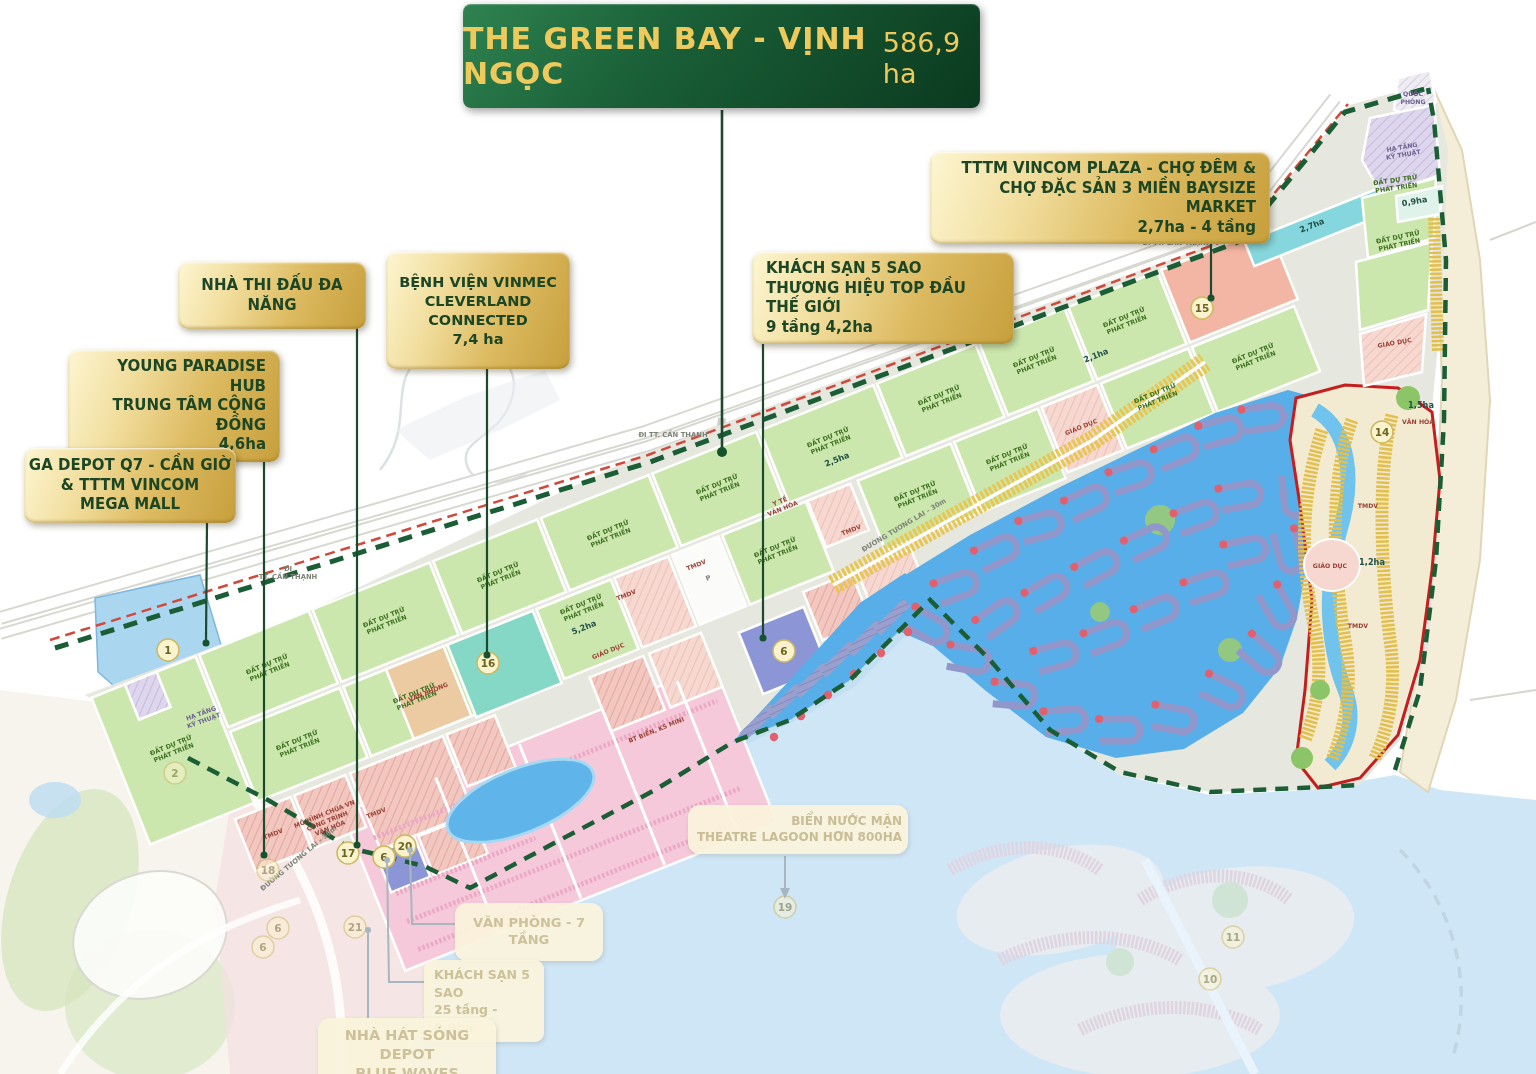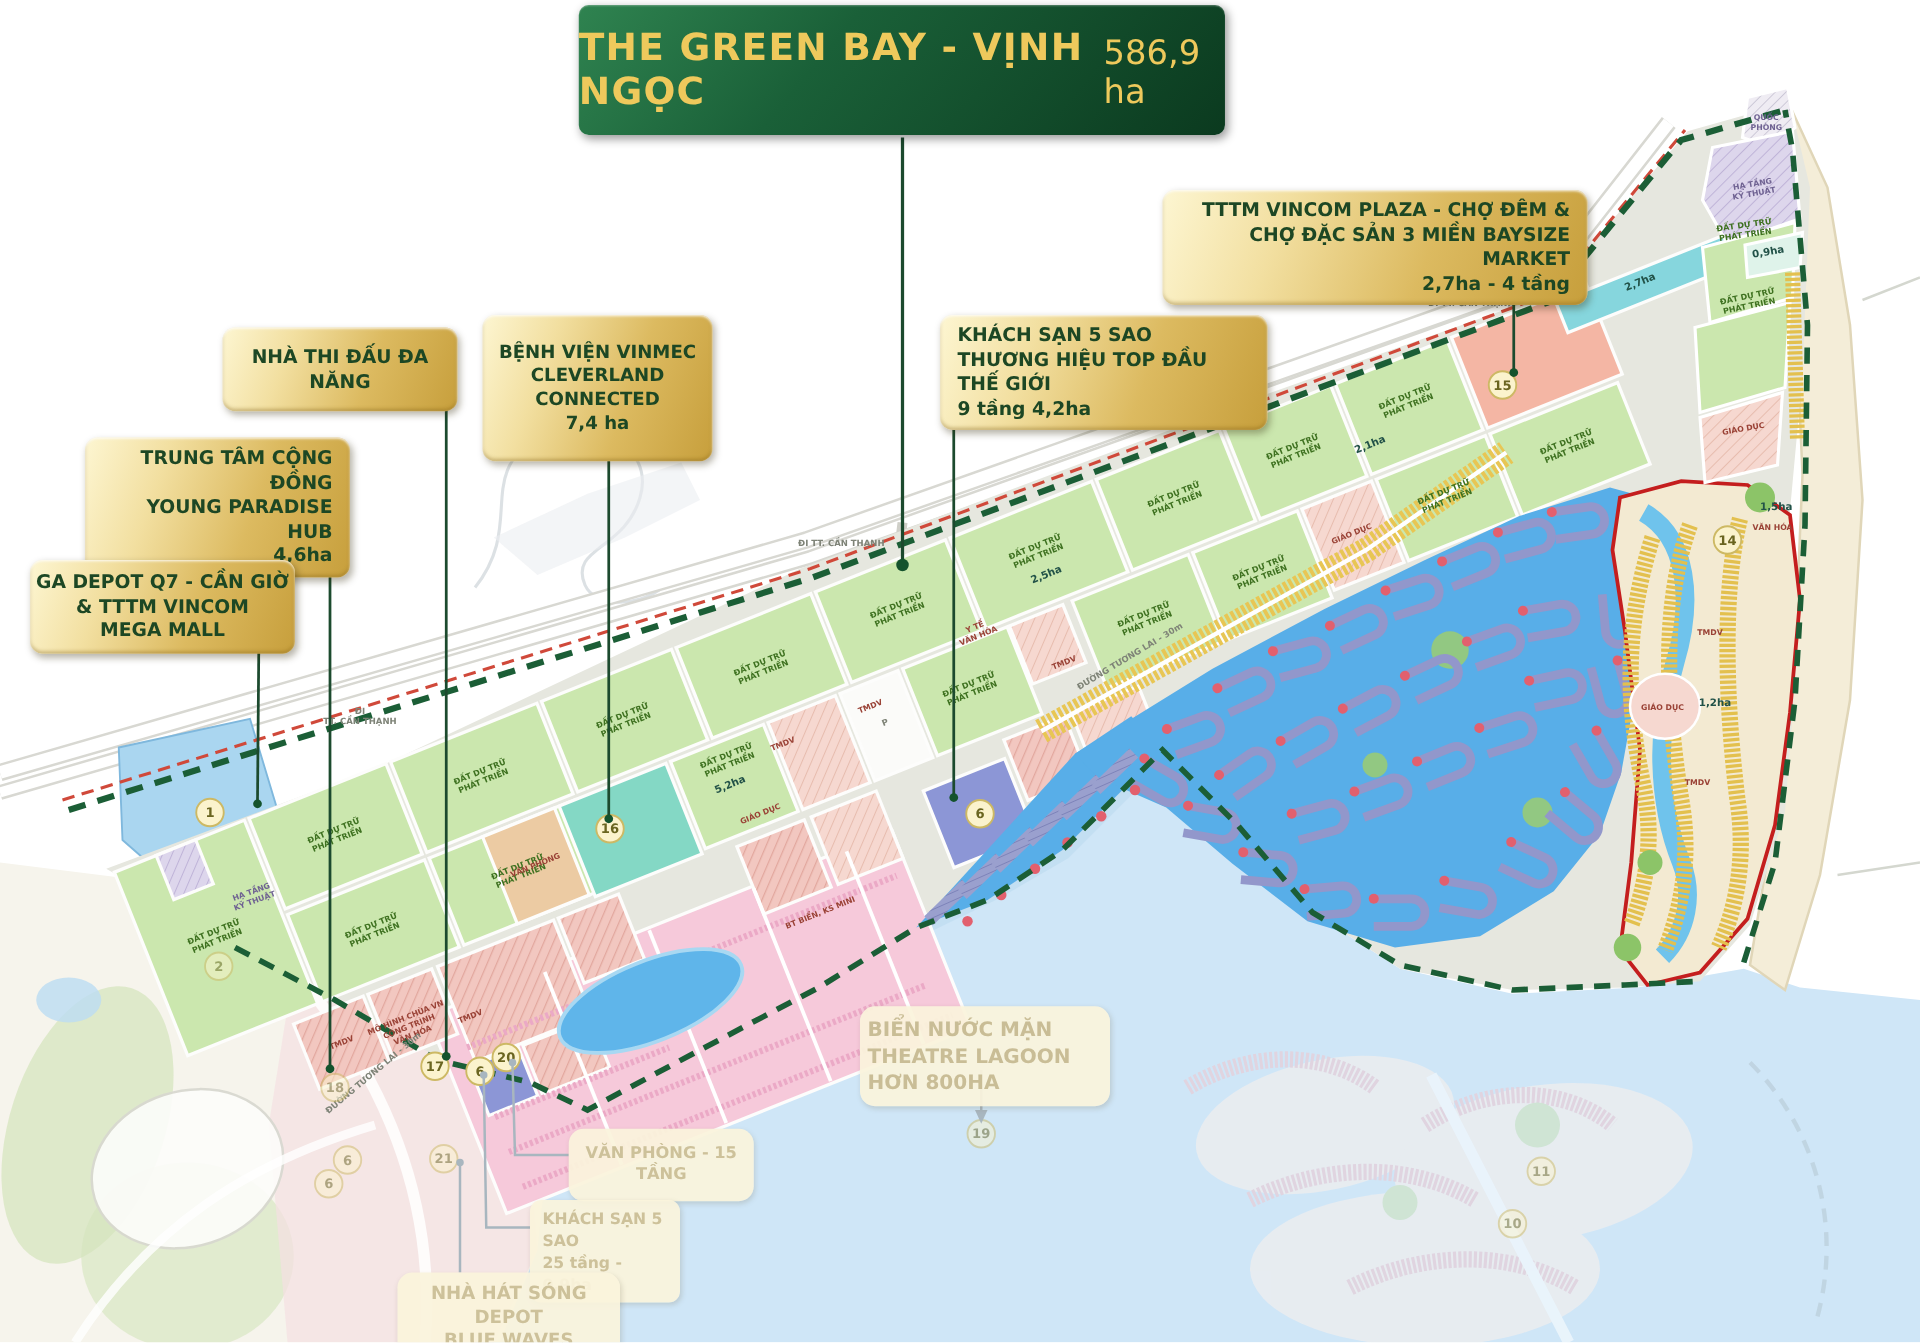--- a/index.html
+++ b/index.html
@@ -17,21 +17,21 @@
   .banner .t2{color:#eec95c;font-weight:normal;font-size:27px;margin-top:4px;}
   .id-tttm{left:930px;top:152px;width:340px;padding:7px 14px;font-size:15px;text-align:right;}
   .id-nha-thi-dau{left:178px;top:262px;width:188px;padding:14px 20px;font-size:15px;text-align:center;}
   .id-benh-vien{left:386px;top:252px;width:184px;padding:21px 8px;font-size:14.5px;text-align:center;}
   .id-khach-san-5-sao{left:752px;top:252px;width:262px;padding:7px 14px;font-size:15px;text-align:left;}
   .id-trung-tam{left:68px;top:350px;width:212px;padding:7px 14px;font-size:15px;text-align:right;}
   .id-ga-depot{left:24px;top:448px;width:212px;padding:8px 4px;font-size:15px;text-align:center;}
   .id-van-phong{left:455px;top:903px;width:148px;padding:12px 6px;font-size:13px;text-align:center;border-radius:12px;}
   .id-khach-san-25{left:424px;top:960px;width:120px;padding:6px 10px;font-size:12.5px;text-align:left;line-height:1.4;border-radius:9px;}
   .id-nha-hat{left:318px;top:1018px;width:178px;padding:8px 4px;font-size:14.5px;text-align:center;border-radius:12px;}
-  .id-bien-nuoc-man{left:688px;top:805px;width:200px;padding:9px 6px;font-size:16px;text-align:left;border-radius:12px;color:#c9bd96;}
+  .id-bien-nuoc-man{left:688px;top:805px;width:220px;padding:9px 6px;font-size:12px;text-align:right;border-radius:12px;color:#c9bd96;}
 </style>
 </head>
 <body>
 
 <div id="stage">
 
 <svg id="map-svg" width="1536" height="1074" viewBox="0 0 1536 1074">
   <defs>
     <pattern id="hR" width="7" height="7" patternUnits="userSpaceOnUse" patternTransform="rotate(45)">
       <rect width="7" height="7" fill="#f2c7c0"></rect>
@@ -512,31 +512,31 @@
   <div>BỆNH VIỆN VINMEC</div>
   <div>CLEVERLAND CONNECTED</div>
   <div>7,4 ha</div>
 </div>
 <div class="co gold id-khach-san-5-sao">
   <div>KHÁCH SẠN 5 SAO</div>
   <div>THƯƠNG HIỆU TOP ĐẦU THẾ GIỚI</div>
   <div>9 tầng 4,2ha</div>
 </div>
 <div class="co gold id-trung-tam">
+  <div>YOUNG PARADISE HUB</div>
   <div>TRUNG TÂM CỘNG ĐỒNG</div>
-  <div>YOUNG PARADISE HUB</div>
   <div>4,6ha</div>
 </div>
 <div class="co gold id-ga-depot">
   <div>GA DEPOT Q7 - CẦN GIỜ</div>
   <div>&amp; TTTM VINCOM</div>
   <div>MEGA MALL</div>
 </div>
 <div class="co faded id-van-phong">
-  <div>VĂN PHÒNG - 15 TẦNG</div>
+  <div>VĂN PHÒNG - 7 TẦNG</div>
 </div>
 <div class="co faded id-khach-san-25">
   <div>KHÁCH SẠN 5 SAO</div>
   <div>25 tầng - 0,9ha</div>
 </div>
 <div class="co faded id-nha-hat">
   <div>NHÀ HÁT SÓNG DEPOT</div>
   <div>BLUE WAVES THEATRE</div>
 </div>
 <div class="co faded id-bien-nuoc-man">

